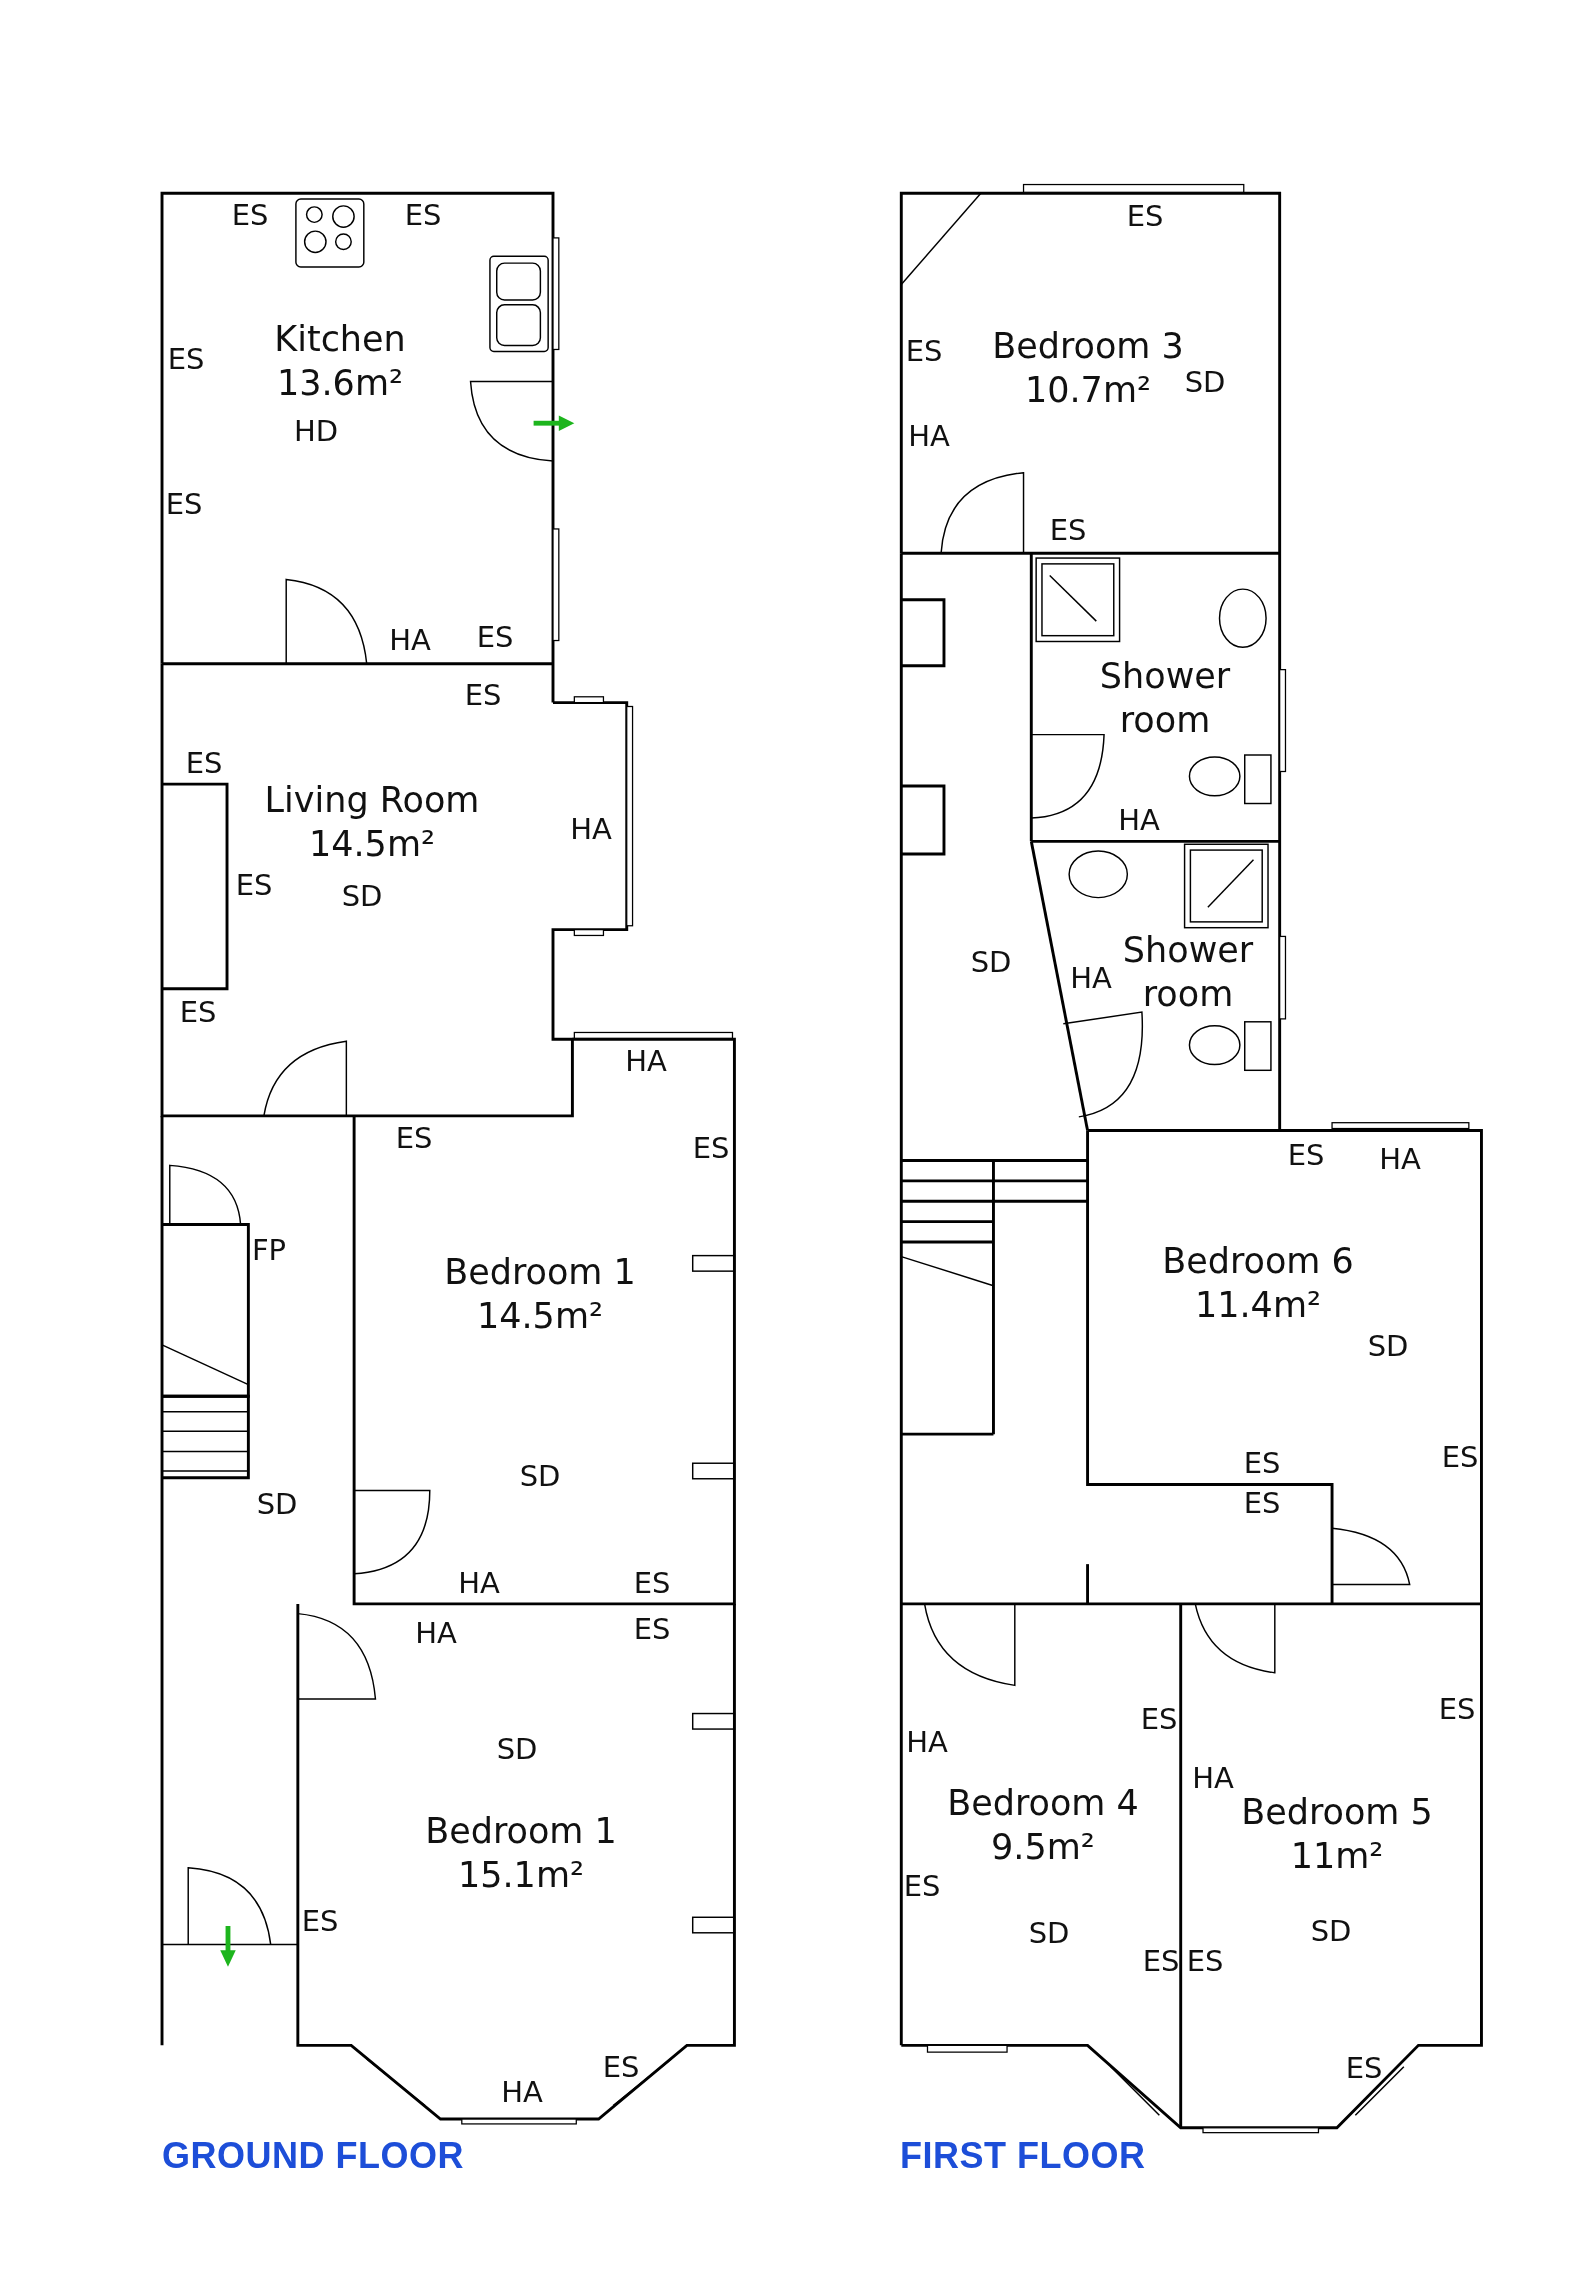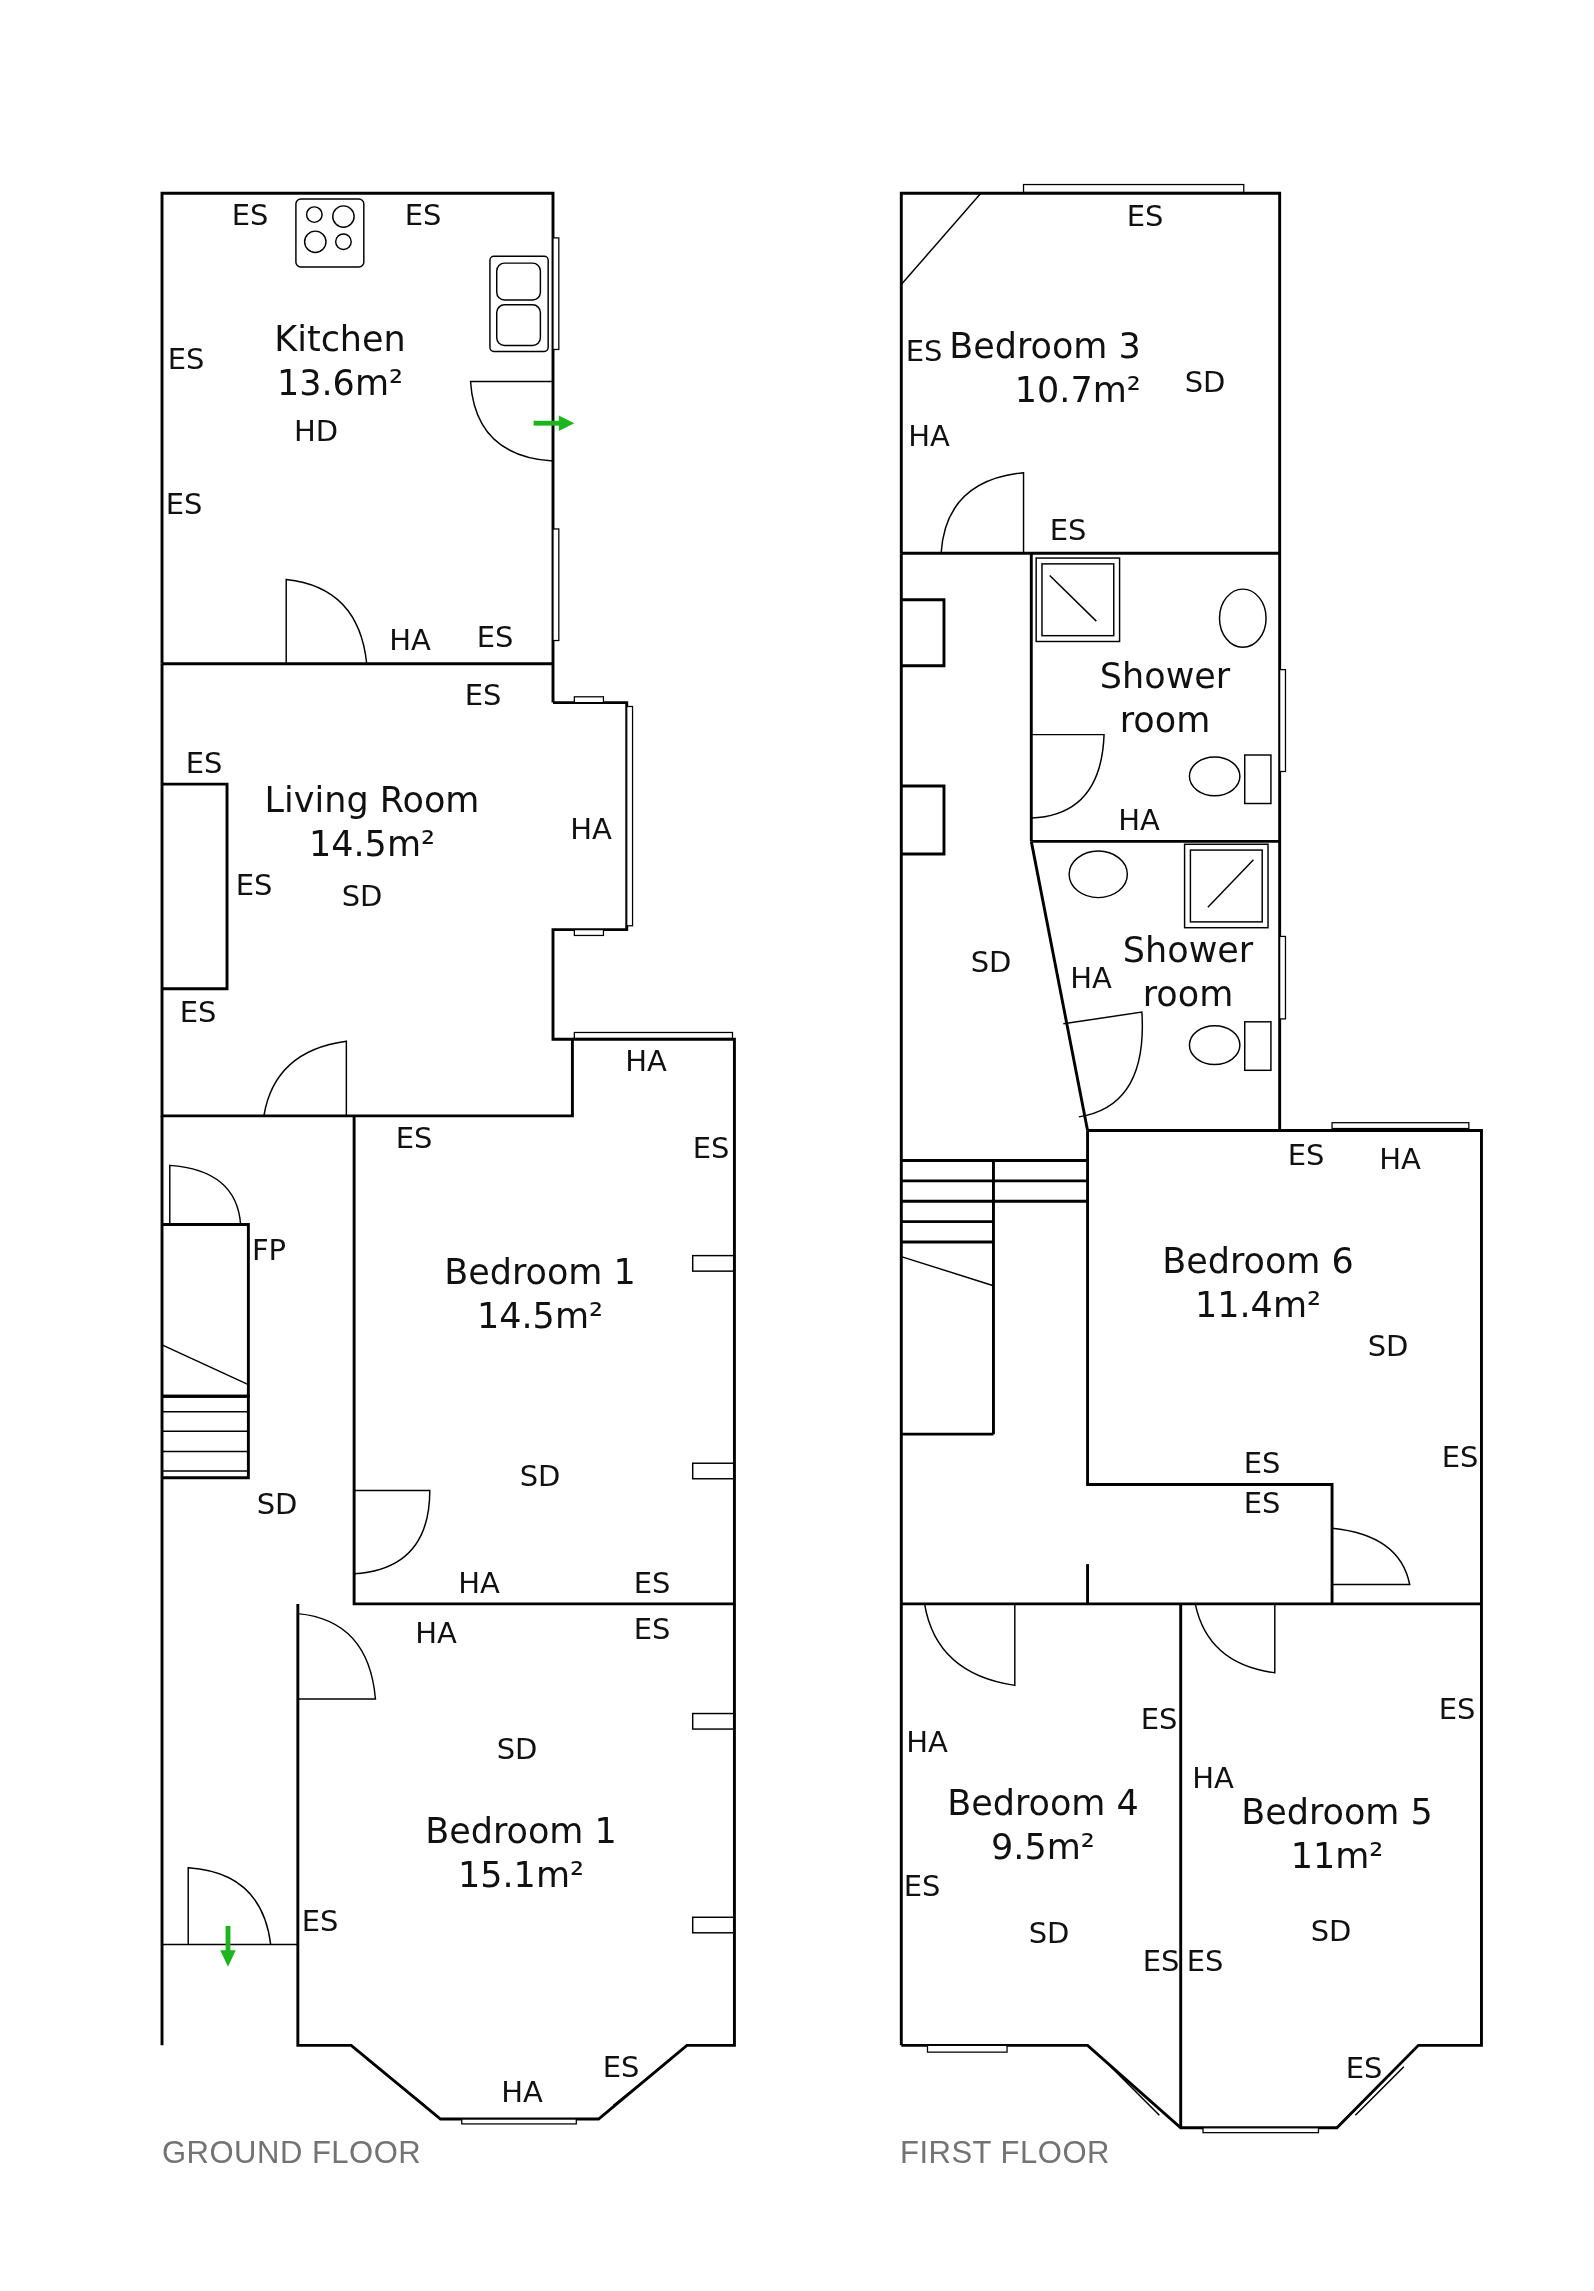--- a/index.html
+++ b/index.html
@@ -5,21 +5,21 @@
   html, body { margin: 0; padding: 0; background: #ffffff; }
   body { width: 1594px; height: 2291px; position: relative; overflow: hidden;
          font-family: "DejaVu Sans", "Liberation Sans", sans-serif; }
   svg#plan { position: absolute; left: 0; top: 0; }
   .wall { stroke: #000; stroke-width: 3; fill: none; }
   .thin { stroke: #000; stroke-width: 1.5; fill: none; }
   .win { stroke: #000; stroke-width: 1.3; fill: #fff; }
   .lbl { position: absolute; color: #111; font-size: 29px; line-height: 1.25;
          text-align: center; white-space: nowrap; transform: translate(-50%, -50%); }
   .room { font-size: 35px; }
-  .floor-title { position: absolute; font-weight: normal; font-size: 31px; color: #737373;
+  .floor-title { position: absolute; font-weight: bold; font-size: 36px; color: #1d4ed8;
                  font-family: "Liberation Sans", "DejaVu Sans", sans-serif; letter-spacing: 0.5px; }
 </style>
 </head>
 <body>
 
 <svg id="plan" width="1594" height="2291" viewBox="0 0 1643 2361">
 
   <g>
 
     <path class="wall" d="M167,684 L167,199 L570,199 L570,724"></path>
@@ -205,21 +205,21 @@
   <div class="lbl" style="left:652px;top:1629px;">ES</div>
   <div class="lbl" style="left:517px;top:1749px;">SD</div>
   <div class="lbl" style="left:320px;top:1921px;">ES</div>
   <div class="lbl" style="left:621px;top:2067px;">ES</div>
   <div class="lbl" style="left:522px;top:2092px;">HA</div>
 
   <div class="floor-title" style="left:162px;top:2135px;">GROUND FLOOR</div>
 </div>
 
 <div>
-  <div class="lbl room" style="left:1045px;top:369px;text-align:right;">
+  <div class="lbl room" style="left:1088px;top:369px;">
     <div>Bedroom 3</div>
     <div>10.7m²</div>
   </div>
   <div class="lbl" style="left:1145px;top:216px;">ES</div>
   <div class="lbl" style="left:924px;top:351px;">ES</div>
   <div class="lbl" style="left:1205px;top:382px;">SD</div>
   <div class="lbl" style="left:929px;top:436px;">HA</div>
   <div class="lbl" style="left:1068px;top:530px;">ES</div>
 
   <div class="lbl room" style="left:1165px;top:699px;width:136px;white-space:normal;">Shower room</div>

